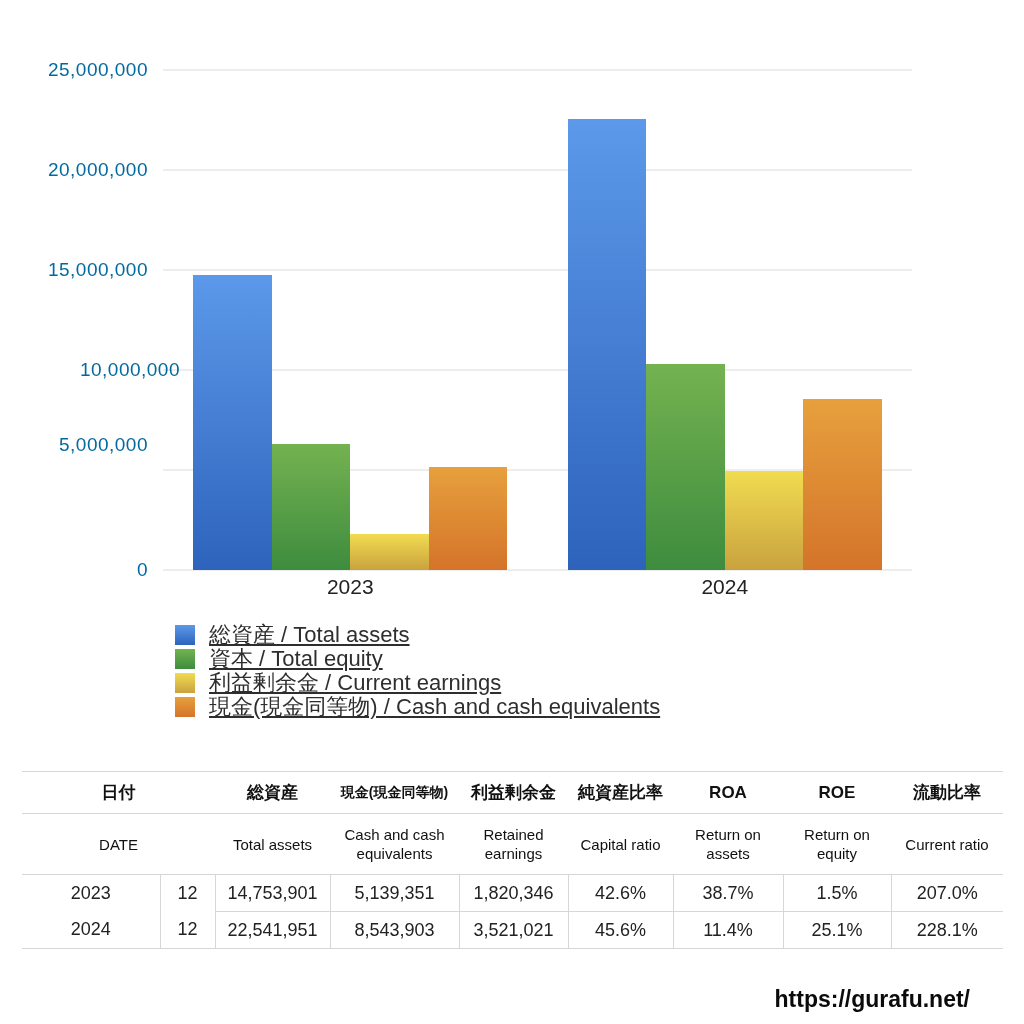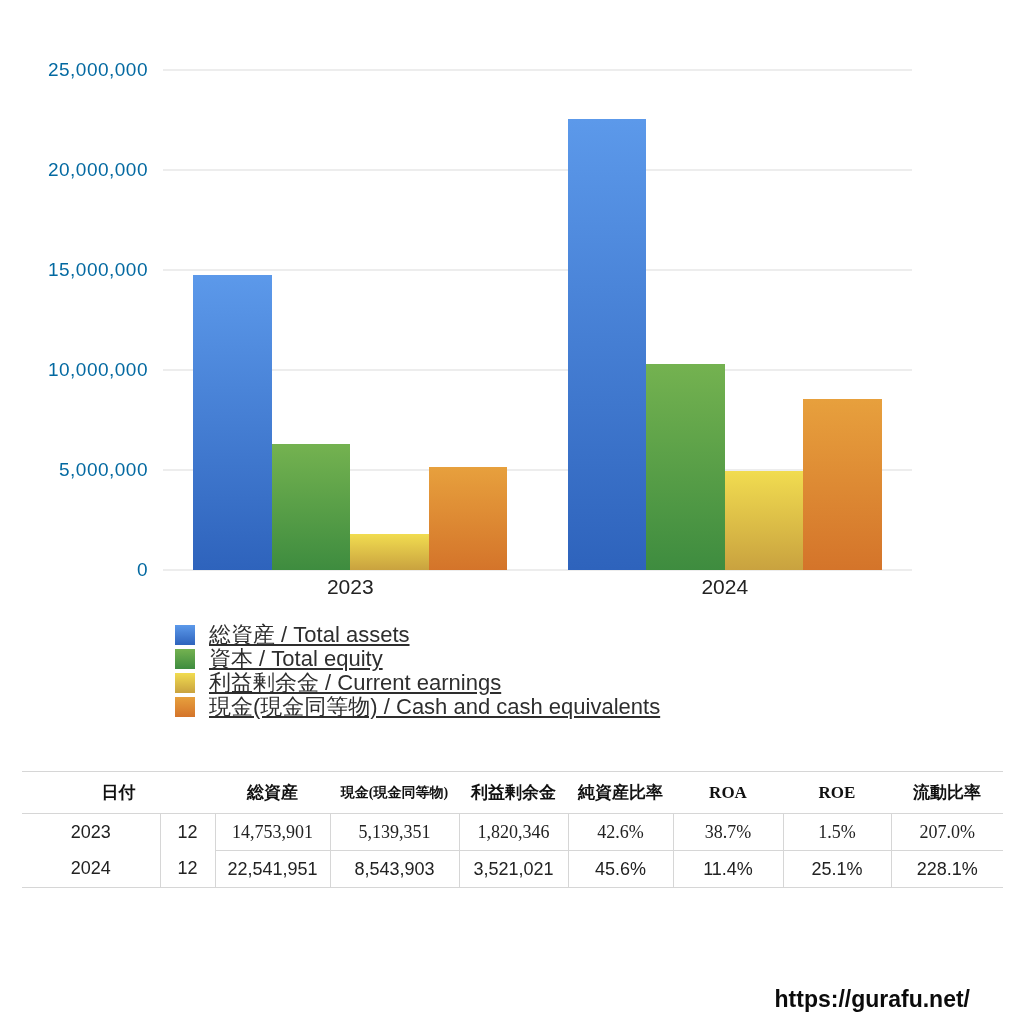--- a/index.html
+++ b/index.html
@@ -16,30 +16,30 @@
   .xtick{position:absolute;top:575px;text-align:center;font-size:21px;color:#222;}
   
   .legend{position:absolute;left:175px;top:623px;}
   .legend-item{display:flex;align-items:center;height:24px;}
   .legend-swatch{width:20px;height:20px;margin-right:14px;flex:0 0 auto;}
   .legend-label{font-size:22px;color:#2e2e2e;white-space:nowrap;line-height:24px;text-decoration:underline;}
   
   table.fin{position:absolute;left:22px;top:771px;width:981px;border-collapse:collapse;
             table-layout:fixed;}
   table.fin th,table.fin td{padding:0;text-align:center;vertical-align:middle;font-weight:normal;}
-  tr.ja{height:42px;font-family:Liberation Serif, serif;}
+  tr.ja{height:42px;}
   tr.ja th{border-top:1.5px solid #d6d6d6;border-bottom:1.5px solid #d6d6d6;
            font-weight:bold;font-size:17px;color:#111;}
   tr.ja th.small{font-size:14px;}
   tr.en{height:61px;}
   tr.en th{border-bottom:1.5px solid #d6d6d6;font-size:15px;line-height:19px;color:#111;}
   tr.data{height:37px;}
   tr.data td{border-left:1.5px solid #d6d6d6;font-size:18px;color:#222;}
   tr.data td:first-child{border-left:none;}
-  tr.data0 td.num{border-bottom:1.5px solid #d6d6d6;font-family:Liberation Serif, serif;}
+  tr.data0 td.num{border-bottom:1.5px solid #d6d6d6;}
   tr.data1 td{border-bottom:1.5px solid #d6d6d6;}
   td.year{font-size:22px;font-weight:bold;color:#111;}
   td.month{font-size:20px;font-weight:bold;color:#111;}
   
   .footer-url{position:absolute;top:986px;right:54px;font-size:23px;font-weight:bold;color:#0b0b0b;}
 </style>
 </head>
 <body>
 
 <div class="canvas">
@@ -55,22 +55,22 @@
       <div class="bar" style="left: 108.75px; width: 78.5px; height: 125.7px; background: linear-gradient(rgb(116, 178, 80), rgb(62, 140, 63));"></div>
       <div class="bar" style="left: 187.25px; width: 78.5px; height: 36.4069px; background: linear-gradient(rgb(241, 220, 80), rgb(201, 162, 63));"></div>
       <div class="bar" style="left: 265.75px; width: 78.5px; height: 102.787px; background: linear-gradient(rgb(231, 160, 61), rgb(212, 116, 42));"></div>
       <div class="bar" style="left: 404.75px; width: 78.5px; height: 450.839px; background: linear-gradient(rgb(92, 153, 234), rgb(46, 99, 188));"></div>
       <div class="bar" style="left: 483.25px; width: 78.5px; height: 205.58px; background: linear-gradient(rgb(116, 178, 80), rgb(62, 140, 63));"></div>
       <div class="bar" style="left: 561.75px; width: 78.5px; height: 99.218px; background: linear-gradient(rgb(241, 220, 80), rgb(201, 162, 63));"></div>
       <div class="bar" style="left: 640.25px; width: 78.5px; height: 170.878px; background: linear-gradient(rgb(231, 160, 61), rgb(212, 116, 42));"></div>
     </div>
   <div id="yticks">
       <div class="ytick" style="position: absolute; top: 559px;">0</div>
-      <div class="ytick" style="position: absolute; top: 459px;">5,000,000</div>
-      <div class="ytick" style="position: absolute; top: 359px;">10,000,000</div>
+      <div class="ytick" style="position: absolute; top: 434px;">5,000,000</div>
+      <div class="ytick" style="position: absolute; top: 359px; padding-left: 32px;">10,000,000</div>
       <div class="ytick" style="position: absolute; top: 259px;">15,000,000</div>
       <div class="ytick" style="position: absolute; top: 159px;">20,000,000</div>
       <div class="ytick" style="position: absolute; top: 59px;">25,000,000</div>
     </div>
   <div id="xticks">
       <div class="xtick" style="left: 163px; width: 374.5px;">2023</div>
       <div class="xtick" style="left: 537.5px; width: 374.5px;">2024</div>
     </div>
 
   <div class="legend" id="legend">
@@ -108,20 +108,30 @@
         <tr class="ja">
       <th colspan="2">日付</th>
       <th>総資産</th>
       <th class="small">現金(現金同等物)</th>
       <th>利益剰余金</th>
       <th>純資産比率</th>
       <th>ROA</th>
       <th>ROE</th>
       <th>流動比率</th>
     </tr>
+    <tr class="en">
+      <th colspan="2">DATE</th>
+      <th>Total assets</th>
+      <th>Cash and cash equivalents</th>
+      <th>Retained earnings</th>
+      <th>Capital ratio</th>
+      <th>Return on assets</th>
+      <th>Return on equity</th>
+      <th>Current ratio</th>
+    </tr>
     <tr class="data data0">
       <td class="year">2023</td>
       <td class="month">12</td>
       <td class="num">14,753,901</td>
       <td class="num">5,139,351</td>
       <td class="num">1,820,346</td>
       <td class="num">42.6%</td>
       <td class="num">38.7%</td>
       <td class="num">1.5%</td>
       <td class="num">207.0%</td>

